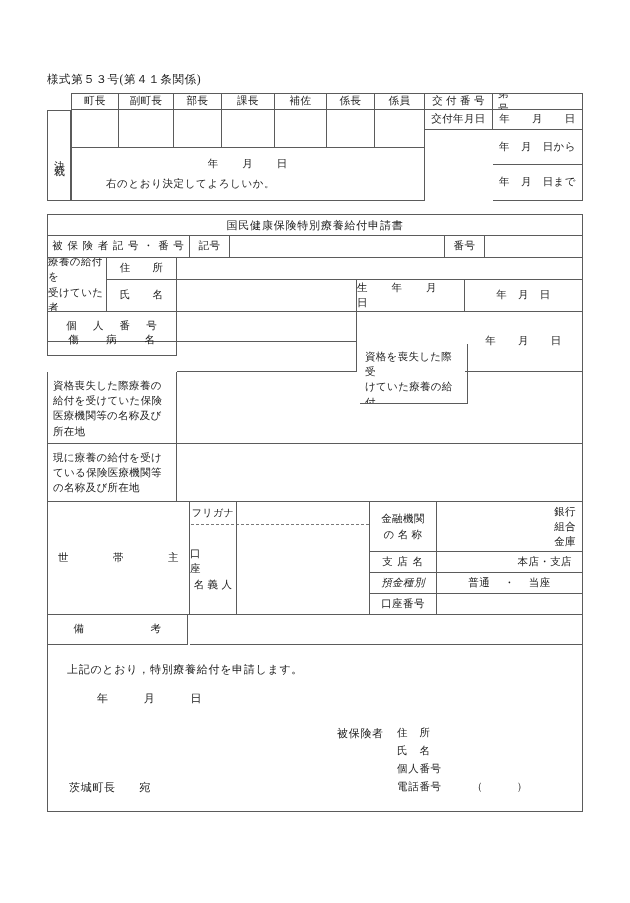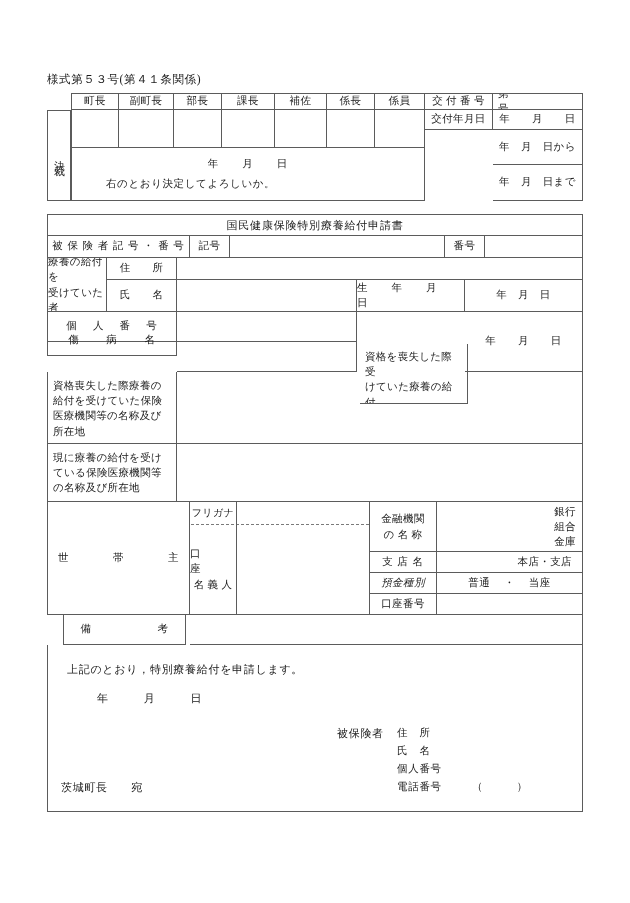--- a/index.html
+++ b/index.html
@@ -201,32 +201,32 @@
 
     <div class="cell nt nl" style="left:323px; top:338px; width:67px; height:21px; letter-spacing:1px;">支 店 名</div>
     <div class="cell nt nl right" style="left:390px; top:338px; width:146px; height:21px;">本店・支店</div>
 
     <div class="cell nt nl" style="left:323px; top:359px; width:67px; height:21px;font-style:italic;">預金種別</div>
     <div class="cell nt nl" style="left:390px; top:359px; width:146px; height:21px;">普通　 ・　 当座</div>
 
     <div class="cell nt nl" style="left:323px; top:380px; width:67px; height:21px;">口座番号</div>
     <div class="cell nt nl" style="left:390px; top:380px; width:146px; height:21px;"></div>
 
-    <div class="cell nt" style="left:16px; top:401px; width:123px; height:30px; letter-spacing:0.5px;text-align:right;">備　　　　　　考</div>
+    <div class="cell nt" style="left:0px; top:401px; width:141px; height:30px; letter-spacing:0.5px;text-align:right;">備　　　　　　考</div>
     <div class="cell nt nl" style="left:143px; top:401px; width:393px; height:30px;"></div>
 
     <div class="cell nt" style="left:0px; top:431px; width:536px; height:167px;"></div>
 
     <div class="ftext" style="left:20px; top:448px;">上記のとおり，特別療養給付を申請します。</div>
     <div class="ftext" style="left:50px; top:477px;">年　　　月　　　日</div>
 
     <div class="ftext" style="left:290px; top:512px;">被保険者</div>
 
     <div class="ftext sm" style="left:350px; top:512px;">住　所</div>
     <div class="ftext sm" style="left:350px; top:530px;">氏　名</div>
     <div class="ftext sm" style="left:350px; top:548px;">個人番号</div>
     <div class="ftext sm" style="left:350px; top:566px;">電話番号</div>
     <div class="ftext sm" style="left:425px; top:566px;">（　　　）</div>
 
-    <div class="ftext" style="left:14px; top:566px;text-align:center;">茨城町長　　宛</div>
+    <div class="ftext" style="left:22px; top:566px;text-align:center;">茨城町長　　宛</div>
   </div>
 
 </div>
 
 </body></html>

